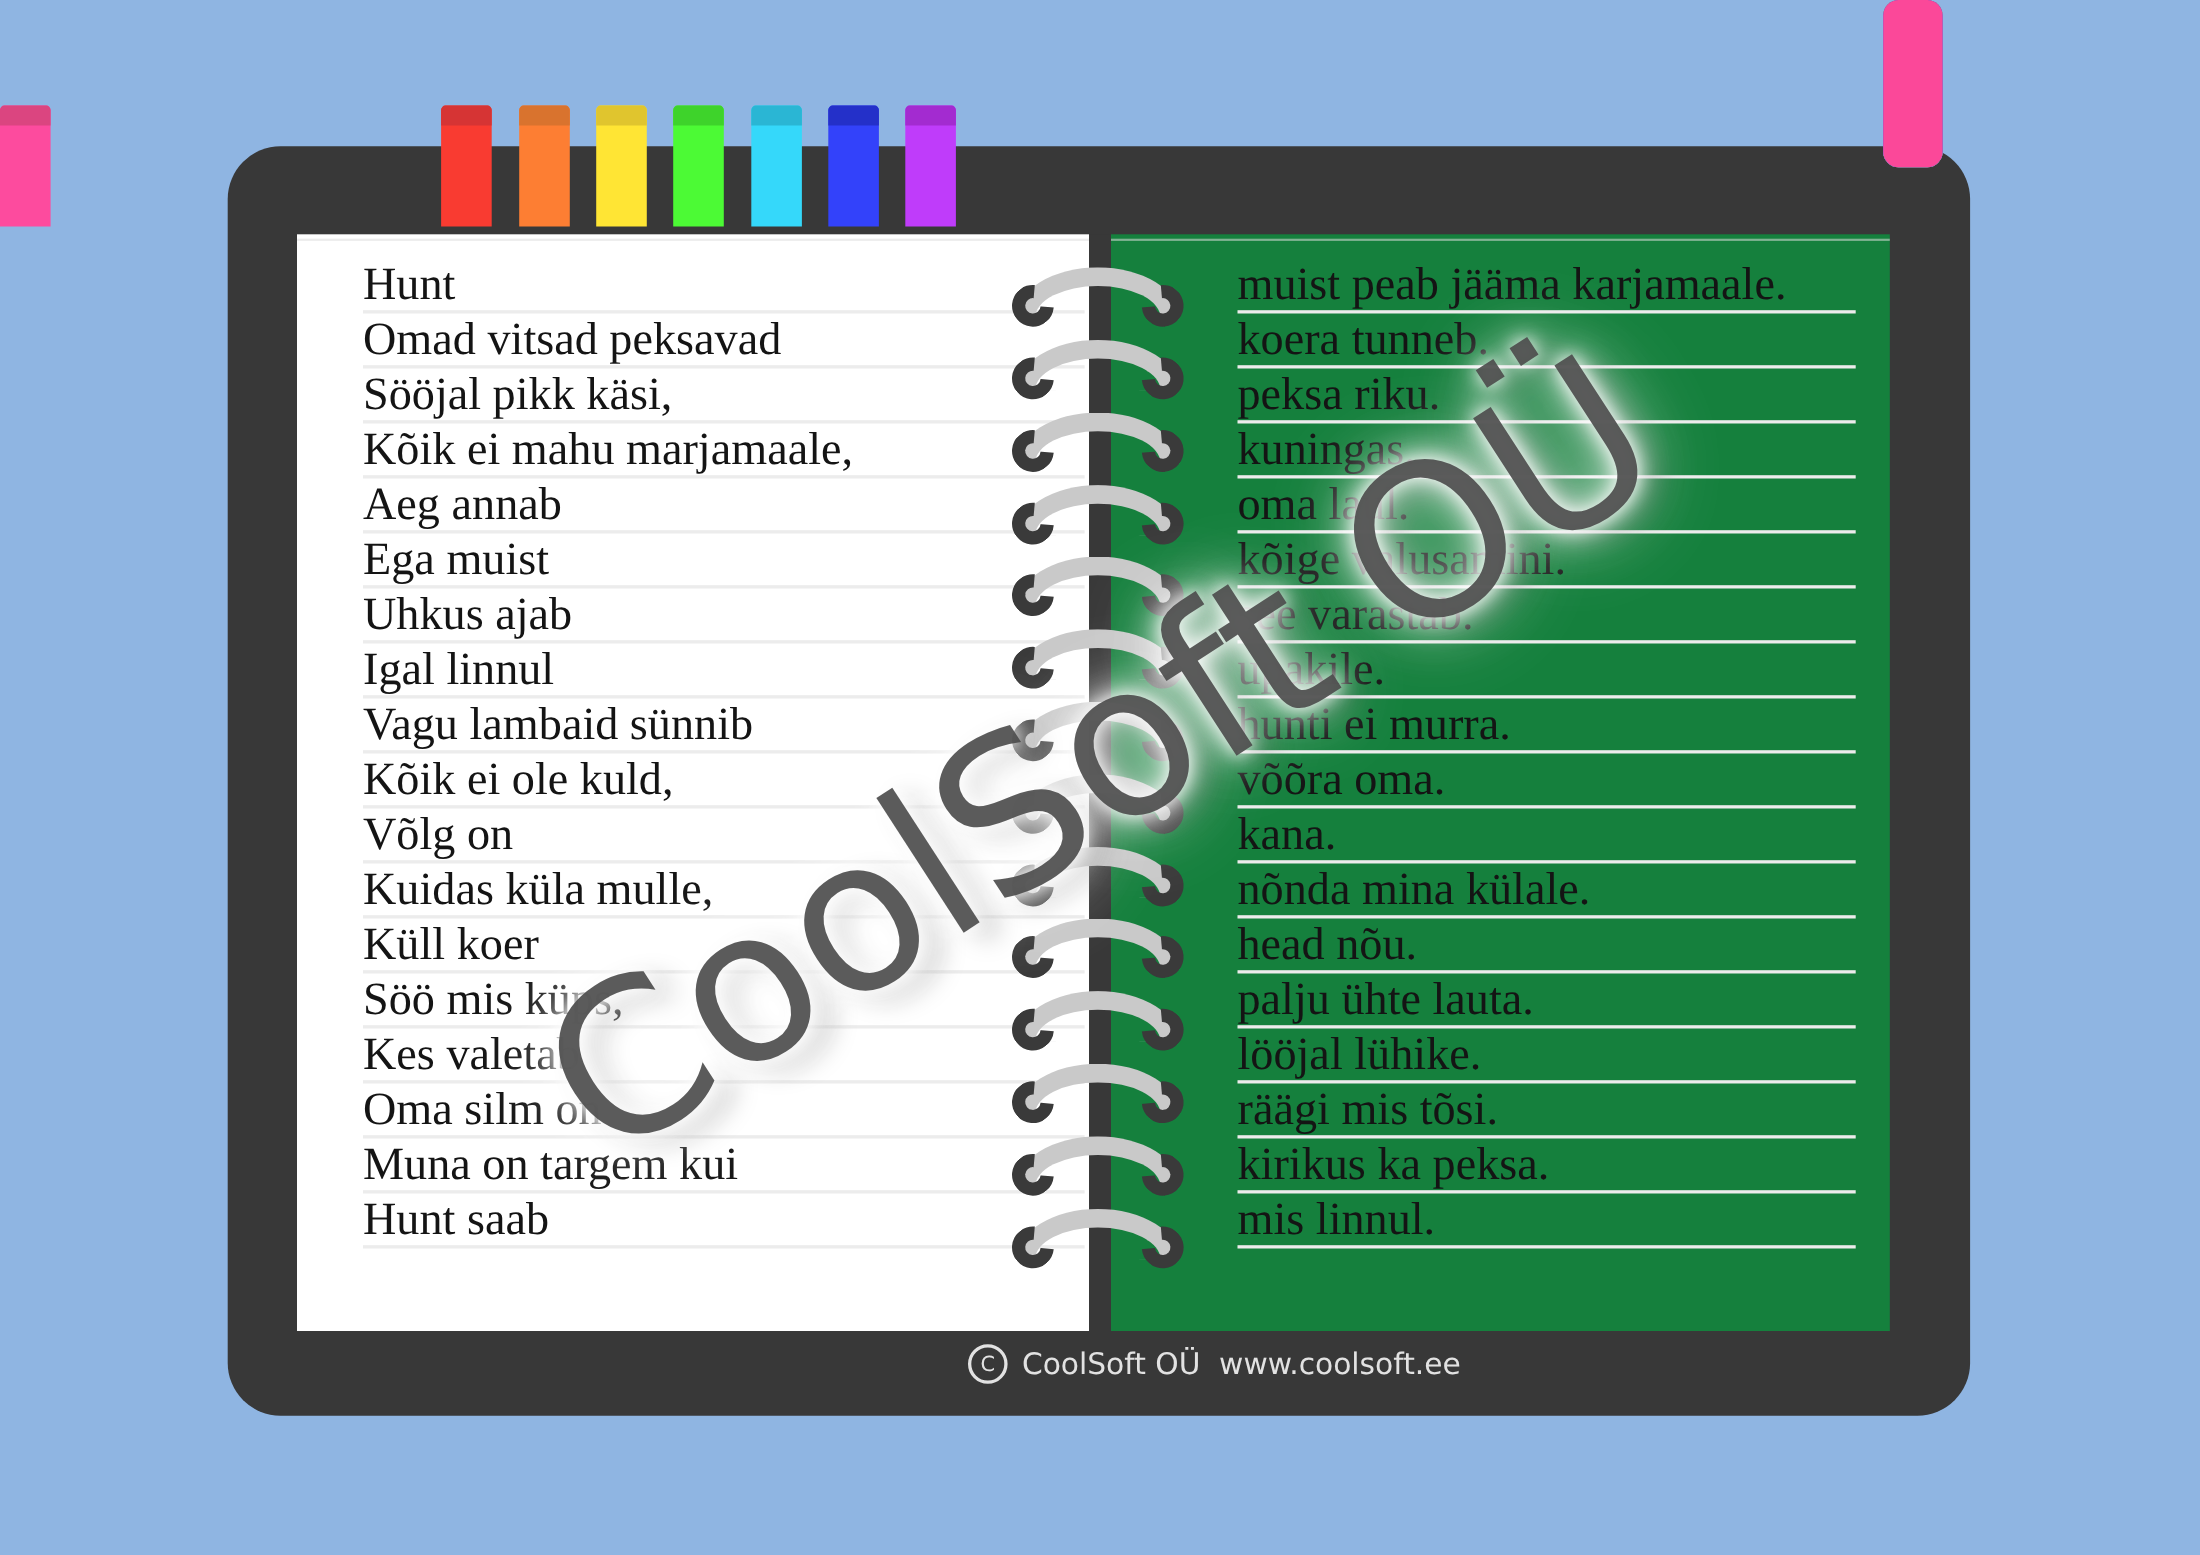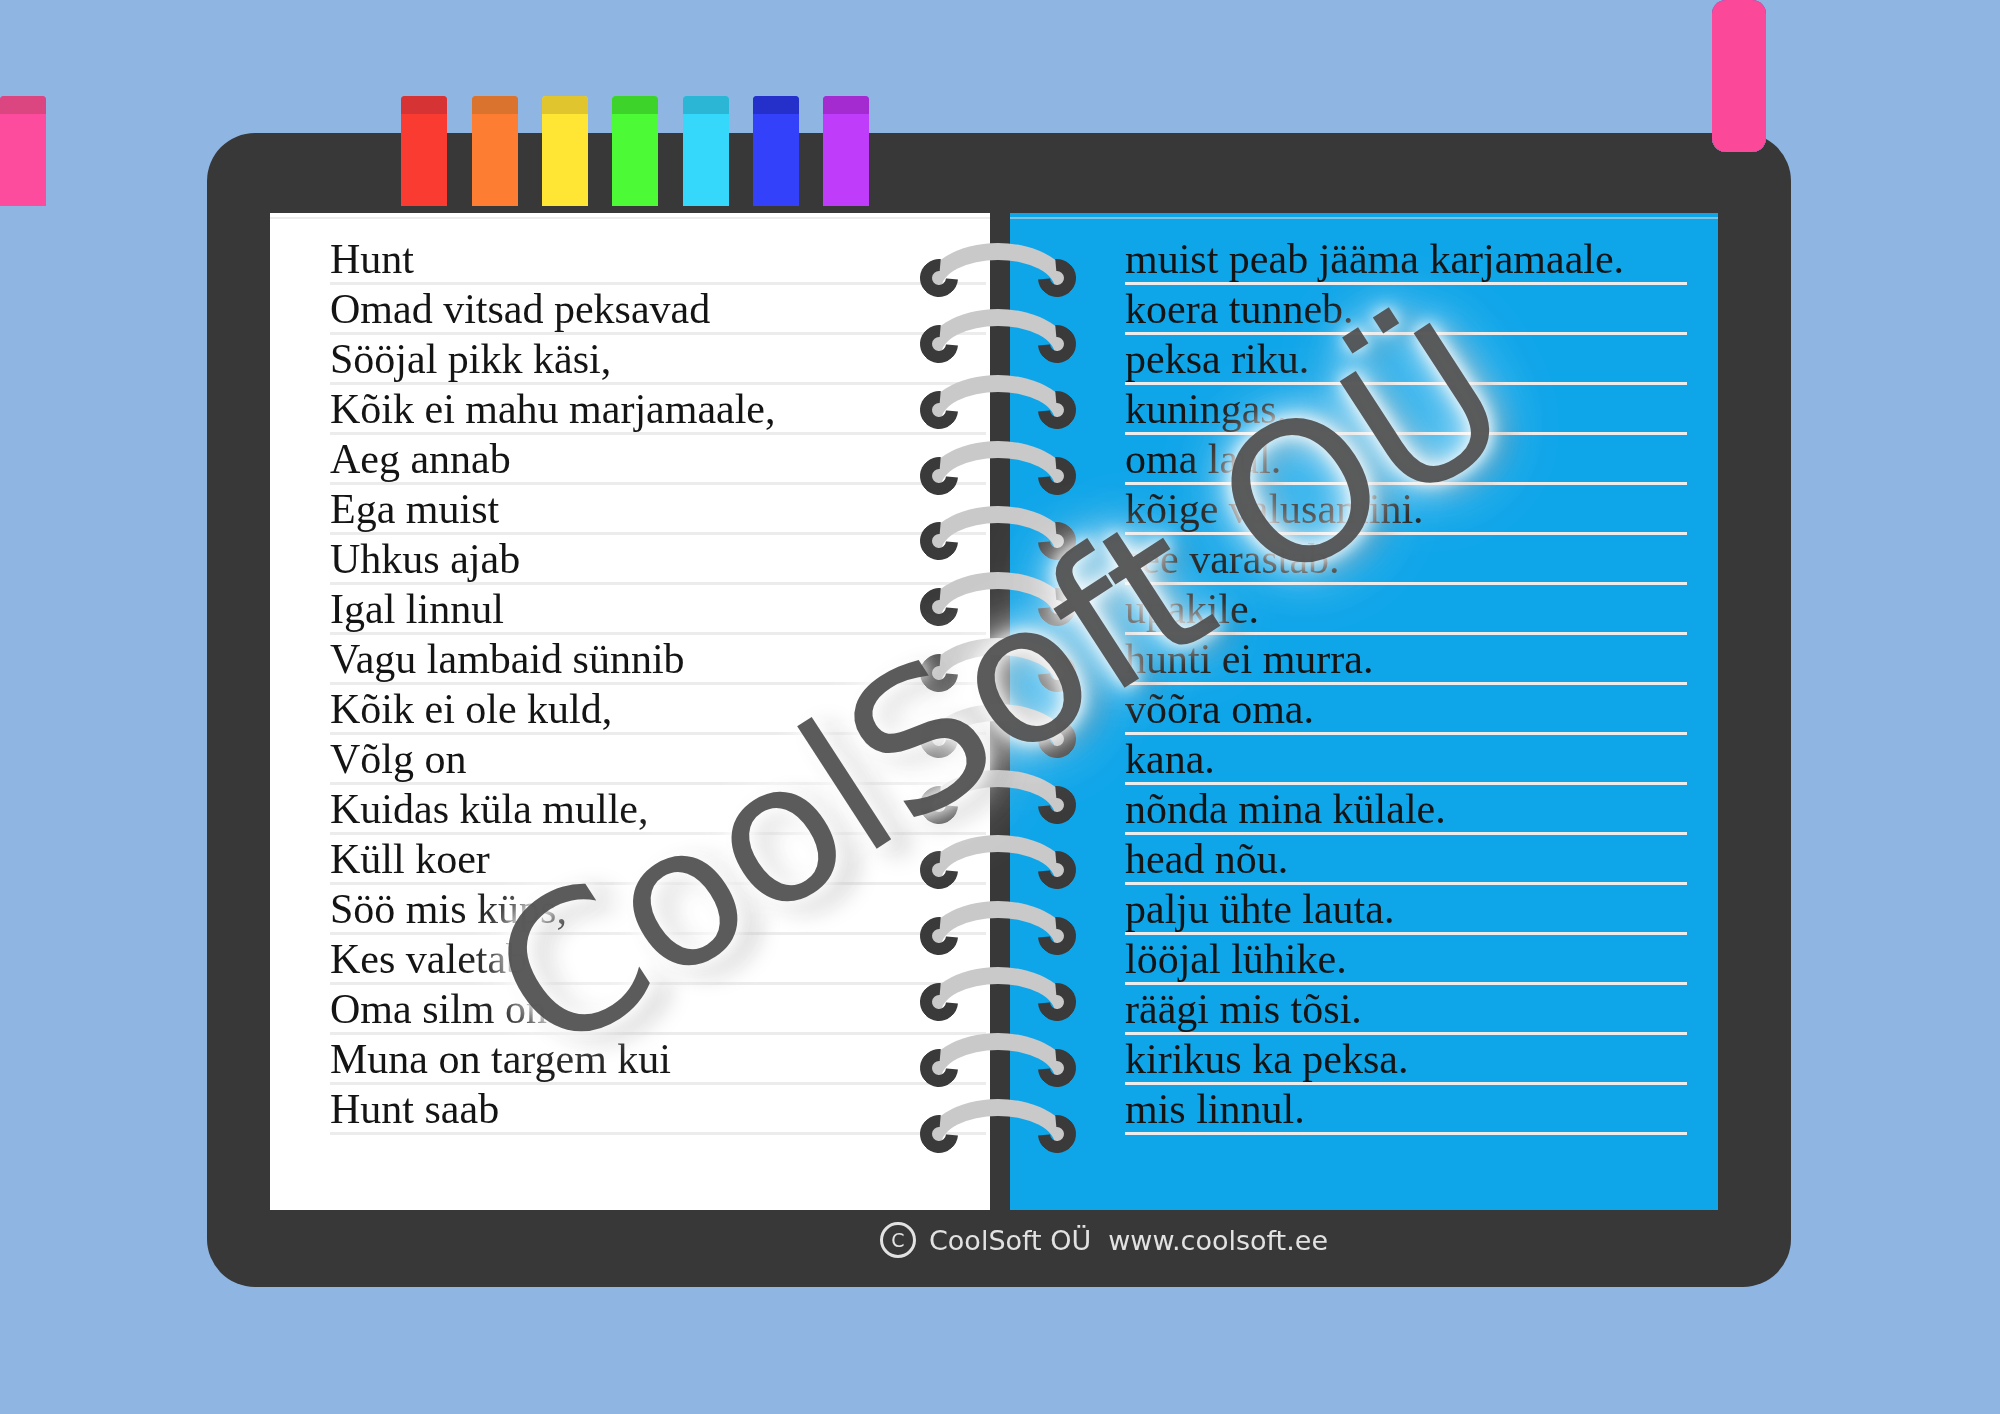--- a/index.html
+++ b/index.html
@@ -122,21 +122,21 @@
       <div class="row">Kuidas küla mulle,</div>
       <div class="row">Küll koer</div>
       <div class="row">Söö mis küps,</div>
       <div class="row">Kes valetab</div>
       <div class="row">Oma silm on</div>
       <div class="row">Muna on targem kui</div>
       <div class="row">Hunt saab</div>
     </div>
   </div>
 
-  <div class="page page-right" style="background-color: #0ea5e9;">
+  <div class="page page-right" style="background-color: #15803d;">
     <div class="rows">
       <div class="row">muist peab jääma karjamaale.</div>
       <div class="row">koera tunneb.</div>
       <div class="row">peksa riku.</div>
       <div class="row">kuningas.</div>
       <div class="row">oma laul.</div>
       <div class="row">kõige valusamini.</div>
       <div class="row">see varastab.</div>
       <div class="row">upakile.</div>
       <div class="row">hunti ei murra.</div>

